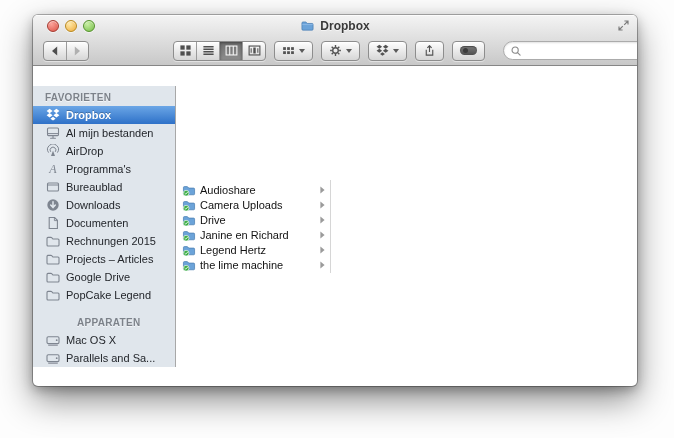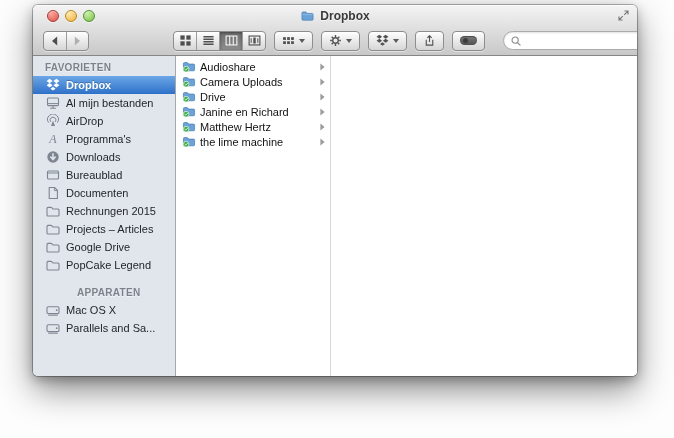--- a/index.html
+++ b/index.html
@@ -4,21 +4,21 @@
 <style>
   html,body{margin:0;padding:0;}
   body{
     width:674px;height:438px;position:relative;overflow:hidden;
     background:#fdfdfd;
     font-family:"Liberation Sans","DejaVu Sans",sans-serif;
     -webkit-font-smoothing:antialiased;
   }
   
   .window{
-    position:absolute;left:33px;top:5px;width:604px;height:371px;
+    position:absolute;left:33px;top:15px;width:604px;height:371px;
     border-radius:5px;overflow:hidden;background:#fff;
     box-shadow:0 0 0 1px rgba(0,0,0,.28), 0 14px 34px rgba(0,0,0,.45), 0 4px 12px rgba(0,0,0,.28);
   }
   
   .chrome{
     position:absolute;left:0;top:0;right:0;height:50px;
     background:linear-gradient(#f4f4f4,#c8c8c8);
     border-bottom:1px solid #868686;
     box-shadow:inset 0 1px 0 rgba(255,255,255,.75);
   }
@@ -63,21 +63,21 @@
   .search{
     margin-left:18px;width:148px;height:19px;border:1px solid #ababab;border-radius:10px;
     background:#fff;display:flex;align-items:center;padding:0 6px;gap:4px;box-sizing:border-box;
     box-shadow:inset 0 1px 2px rgba(0,0,0,.12);
   }
   .search input{
     border:none;outline:none;flex:1;min-width:0;font-size:11px;background:transparent;
     font-family:"Liberation Sans","DejaVu Sans",sans-serif;
   }
   
-  .content{position:absolute;top:51px;left:0;right:0;bottom:0;display:flex;}
+  .content{position:absolute;top:51px;left:0;right:0;bottom:0;display:flex;align-items:center;}
   .sidebar{
     width:143px;flex:none;background:#e0e6ec;border-right:1px solid #a8a8a8;
     padding-top:4px;box-sizing:border-box;overflow:hidden;
   }
   .sec-label{
     height:16px;line-height:16px;padding-left:12px;
     font-size:10px;font-weight:bold;color:#7c828a;letter-spacing:.3px;
     text-shadow:0 1px 0 rgba(255,255,255,.65);
   }
   .sec-label.second{margin-top:11px;padding-left:44px;}
@@ -340,32 +340,32 @@
         <span class="sic">
             <svg class="ic" width="14" height="14">
               <use href="#i-apps"></use>
             </svg>
           </span>
         <span>Programma's</span>
       </div>
       <div class="srow">
         <span class="sic">
             <svg class="ic" width="14" height="14">
+              <use href="#i-desktop"></use>
+            </svg>
+          </span>
+        <span>Bureaublad</span>
+      </div>
+      <div class="srow">
+        <span class="sic">
+            <svg class="ic" width="14" height="14">
               <use href="#i-download"></use>
             </svg>
           </span>
         <span>Downloads</span>
-      </div>
-      <div class="srow">
-        <span class="sic">
-            <svg class="ic" width="14" height="14">
-              <use href="#i-desktop"></use>
-            </svg>
-          </span>
-        <span>Bureaublad</span>
       </div>
       <div class="srow">
         <span class="sic">
             <svg class="ic" width="14" height="14">
               <use href="#i-docs"></use>
             </svg>
           </span>
         <span>Documenten</span>
       </div>
       <div class="srow">
@@ -457,21 +457,21 @@
             </svg>
           <span>Janine en Richard</span>
           <svg class="chev">
               <use href="#i-chevron"></use>
             </svg>
         </div>
         <div class="crow">
           <svg class="fic">
               <use href="#i-folder-sync"></use>
             </svg>
-          <span>Matthew Hertz</span>
+          <span>Legend Hertz</span>
           <svg class="chev">
               <use href="#i-chevron"></use>
             </svg>
         </div>
         <div class="crow">
           <svg class="fic">
               <use href="#i-folder-sync"></use>
             </svg>
           <span>the lime machine</span>
           <svg class="chev">

